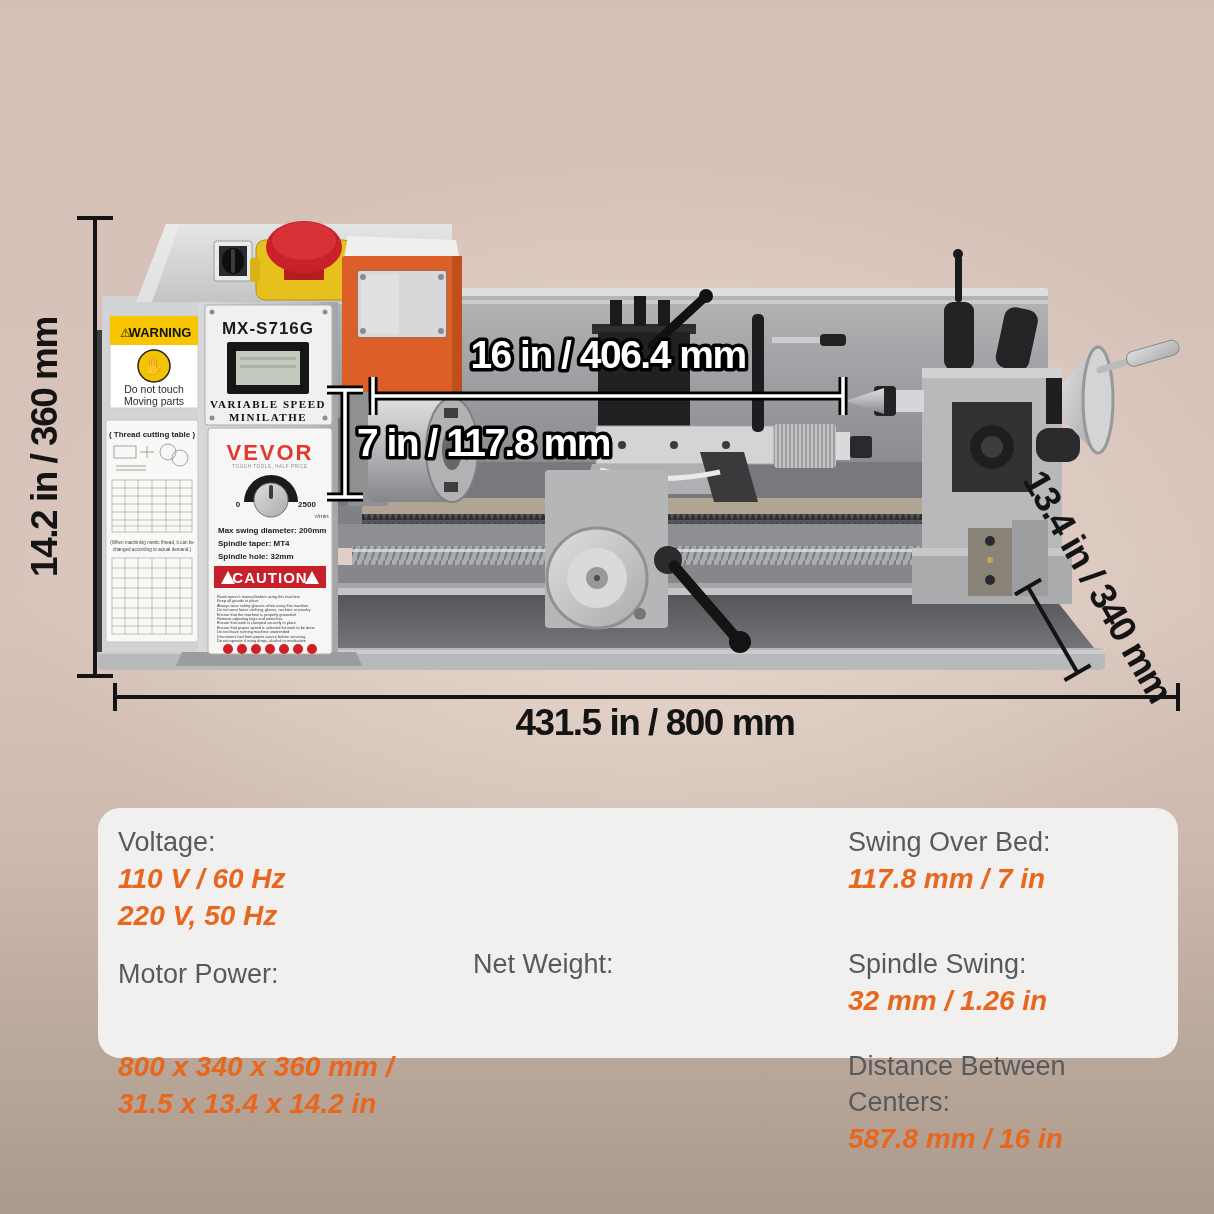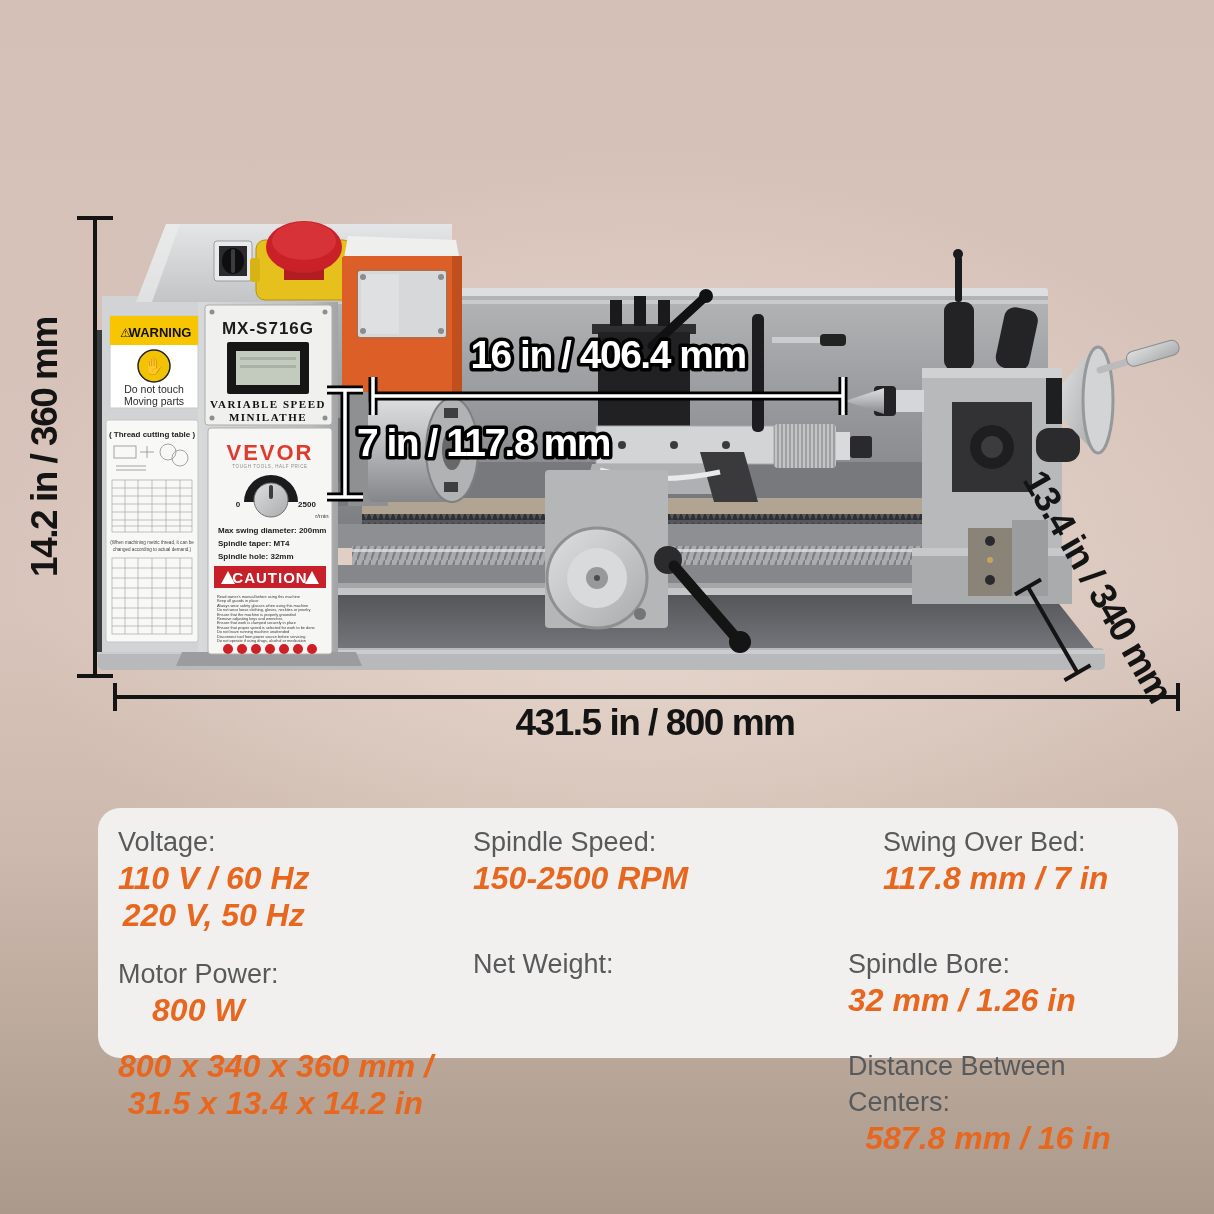--- a/index.html
+++ b/index.html
@@ -28,22 +28,22 @@
   .warnText{font-size:10.5px; fill:#2b2b2b;}
   .threadTitle{font-weight:bold; font-size:8px; fill:#222;}
   .threadNote{font-size:4.6px; fill:#444;}
 
   .spec-panel{
     position:absolute; left:98px; top:808px; width:1080px; height:250px;
     background:#f1f0ee; border-radius:22px;
   }
   .spec-cell{position:absolute;}
   .spec-label{font-size:27px; color:#58595b; line-height:36px;}
-  .spec-value{font-size:32px; font-weight:bold; font-style:italic; color:#e8671f; line-height:37px;text-align:center;}
-  .c0{left:20px; top:16px;}  .c1{left:375px; top:16px;}  .c2{left:750px; top:16px;margin-left:35px;}
+  .spec-value{font-size:28px; font-weight:bold; font-style:italic; color:#e8671f; line-height:37px;}
+  .c0{left:20px; top:16px;}  .c1{left:375px; top:16px;}  .c2{left:750px; top:16px;}
   .c3{left:20px; top:148px;} .c4{left:375px; top:138px;} .c5{left:750px; top:138px;}
   .c6{left:20px; top:240px;} .c7{left:750px; top:240px;}
   .c7 .spec-label{width:280px;}
 </style>
 </head>
 <body>
 
 <div class="stage">
 
 <svg width="1214" height="790" viewBox="0 0 1214 790">
@@ -365,37 +365,32 @@
     <text class="dimLight" x="357" y="456">7 in / 117.8 mm</text>
   </g>
 </svg>
 
 <div class="spec-panel">
   <div class="spec-cell c0">
     <div class="spec-label">Voltage:</div>
     <div class="spec-value">110 V / 60 Hz</div>
     <div class="spec-value">220 V, 50 Hz</div>
   </div>
-  <div class="spec-cell c1">
-    <div class="spec-label">Spindle Speed:</div>
-    <div class="spec-value">150-2500 RPM</div>
-  </div>
   <div class="spec-cell c2">
     <div class="spec-label">Swing Over Bed:</div>
     <div class="spec-value">117.8 mm / 7 in</div>
   </div>
   <div class="spec-cell c3">
     <div class="spec-label">Motor Power:</div>
-    <div class="spec-value">800 W</div>
   </div>
   <div class="spec-cell c4">
     <div class="spec-label">Net Weight:</div>
   </div>
   <div class="spec-cell c5">
-    <div class="spec-label">Spindle Bore:</div>
+    <div class="spec-label">Spindle Swing:</div>
     <div class="spec-value">32 mm / 1.26 in</div>
   </div>
   <div class="spec-cell c6">
     <div class="spec-value">800 x 340 x 360 mm /</div>
     <div class="spec-value">31.5 x 13.4 x 14.2 in</div>
   </div>
   <div class="spec-cell c7">
     <div class="spec-label">Distance Between Centers:</div>
     <div class="spec-value">587.8 mm / 16 in</div>
   </div>

